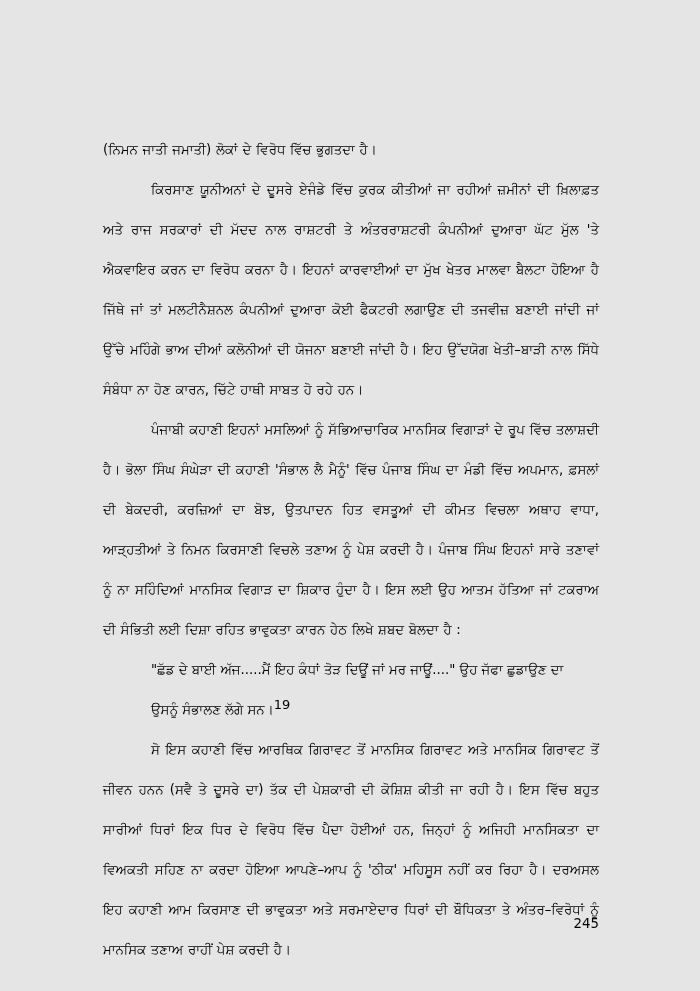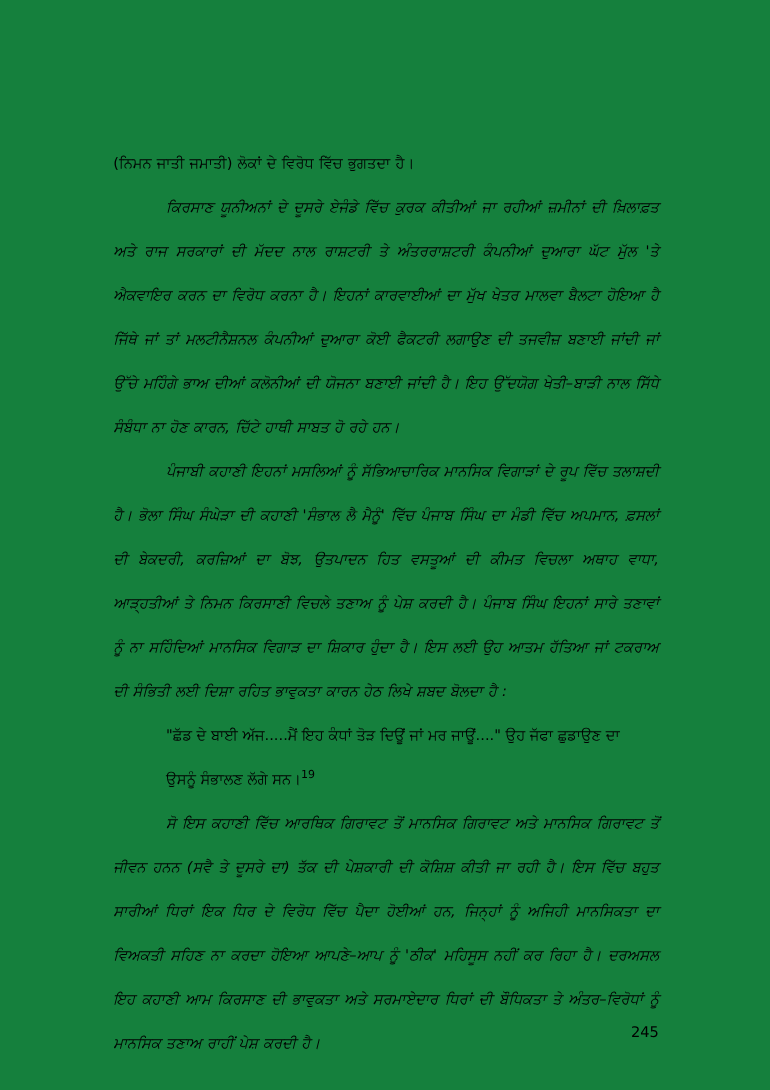--- a/index.html
+++ b/index.html
@@ -14,60 +14,59 @@
     color: #000000;
     position: relative;
     overflow: hidden;
   }
   .page {
     position: absolute;
     left: 0;
     top: 0;
     width: 700px;
     height: 991px;
-    background: #15803d;
+    background: #e5e5e5;
   }
   .content {
     position: absolute;
     left: 103px;
     top: 130px;
     width: 496px;
   }
   p {
     margin: 0 0 0 0;
     font-size: 13.3px;
     line-height: 40px;
     text-align: justify;
     text-justify: inter-word;
     letter-spacing: 0px;
     word-spacing: 0.5px;
   }
   p.indent {
     text-indent: 48px;
-    font-style: italic;
   }
   .quote {
     margin: 0;
     padding-left: 48px;
     font-size: 13.3px;
     line-height: 40px;
     text-align: justify;
   }
   .quote .lastline {
     text-align: left;
   }
   sup {
-    font-size: 10px;
+    font-size: 13px;
     vertical-align: super;
     line-height: 0;
   }
   .page-number {
     position: absolute;
     right: 101px;
-    bottom: 44px;
+    bottom: 60px;
     font-size: 13.3px;
     color: #000000;
   }
   .noindent { text-indent: 0; }
 </style>
 </head>
 <body>
 
 <div class="page">
   <div class="content">

